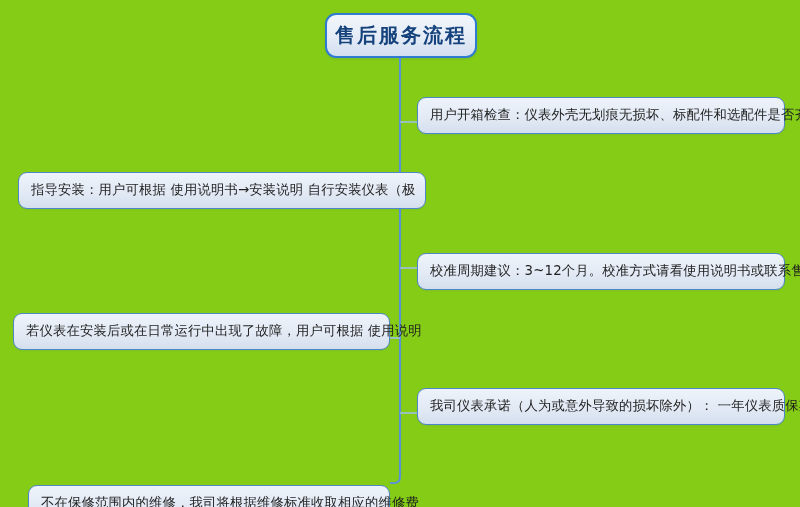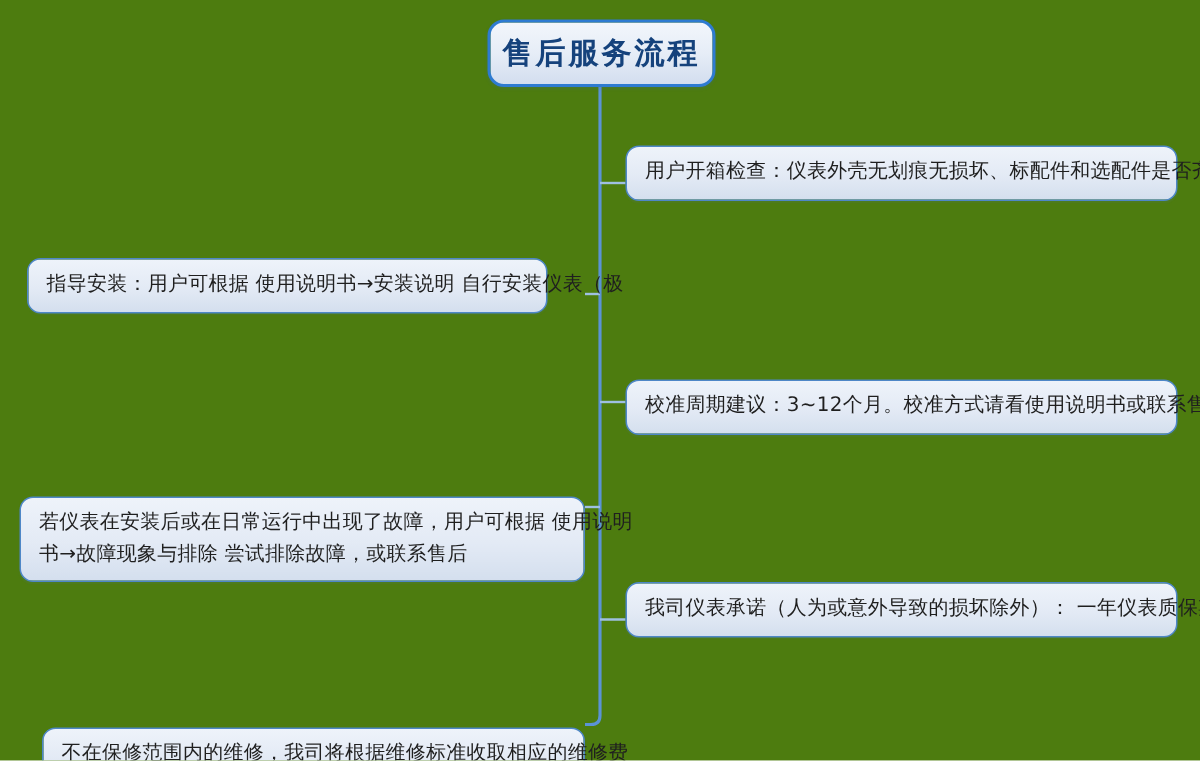--- a/index.html
+++ b/index.html
@@ -7,21 +7,21 @@
     padding: 0;
     background: #ffffff;
   }
   body {
     font-family: "DejaVu Sans", "Liberation Sans", sans-serif;
   }
   #diagram {
     position: relative;
     width: 800px;
     height: 507px;
-    background: #4d7c0f;
+    background: #84cc16;
     overflow: hidden;
   }
   
   #connectors {
     position: absolute;
     left: 0;
     top: 0;
     width: 800px;
     height: 507px;
     pointer-events: none;
@@ -79,31 +79,30 @@
   </svg>
 
   <div class="node root" style="left:325px; top:13px; width:152px; height:45px;">
     <span>售后服务流程</span>
   </div>
 
   <div class="node" style="left:417px; top:97px; width:368px;">
     <span class="line">用户开箱检查：仪表外壳无划痕无损坏、标配件和选配件是否齐全</span>
   </div>
 
-  <div class="node" style="left:18px; top:172px; width:347px;">
+  <div class="node" style="left:18px; top:172px; width:408px;">
     <span class="line">指导安装：用户可根据 使用说明书→安装说明 自行安装仪表（极</span>
   </div>
 
   <div class="node" style="left:417px; top:253px; width:368px;">
     <span class="line">校准周期建议：3~12个月。校准方式请看使用说明书或联系售后</span>
   </div>
 
-  <div class="node" style="left:13px; top:331px; width:377px;">
+  <div class="node" style="left:13px; top:313px; width:377px;">
     <span class="line">若仪表在安装后或在日常运行中出现了故障，用户可根据 使用说明</span>
-    <span class="line">书→故障现象与排除 尝试排除故障，或联系售后</span>
   </div>
 
   <div class="node" style="left:417px; top:388px; width:368px;">
     <span class="line">我司仪表承诺（人为或意外导致的损坏除外）： 一年仪表质保期、</span>
   </div>
 
   <div class="node" style="left:28px; top:485px; width:362px;">
     <span class="line">不在保修范围内的维修，我司将根据维修标准收取相应的维修费</span>
   </div>
 

